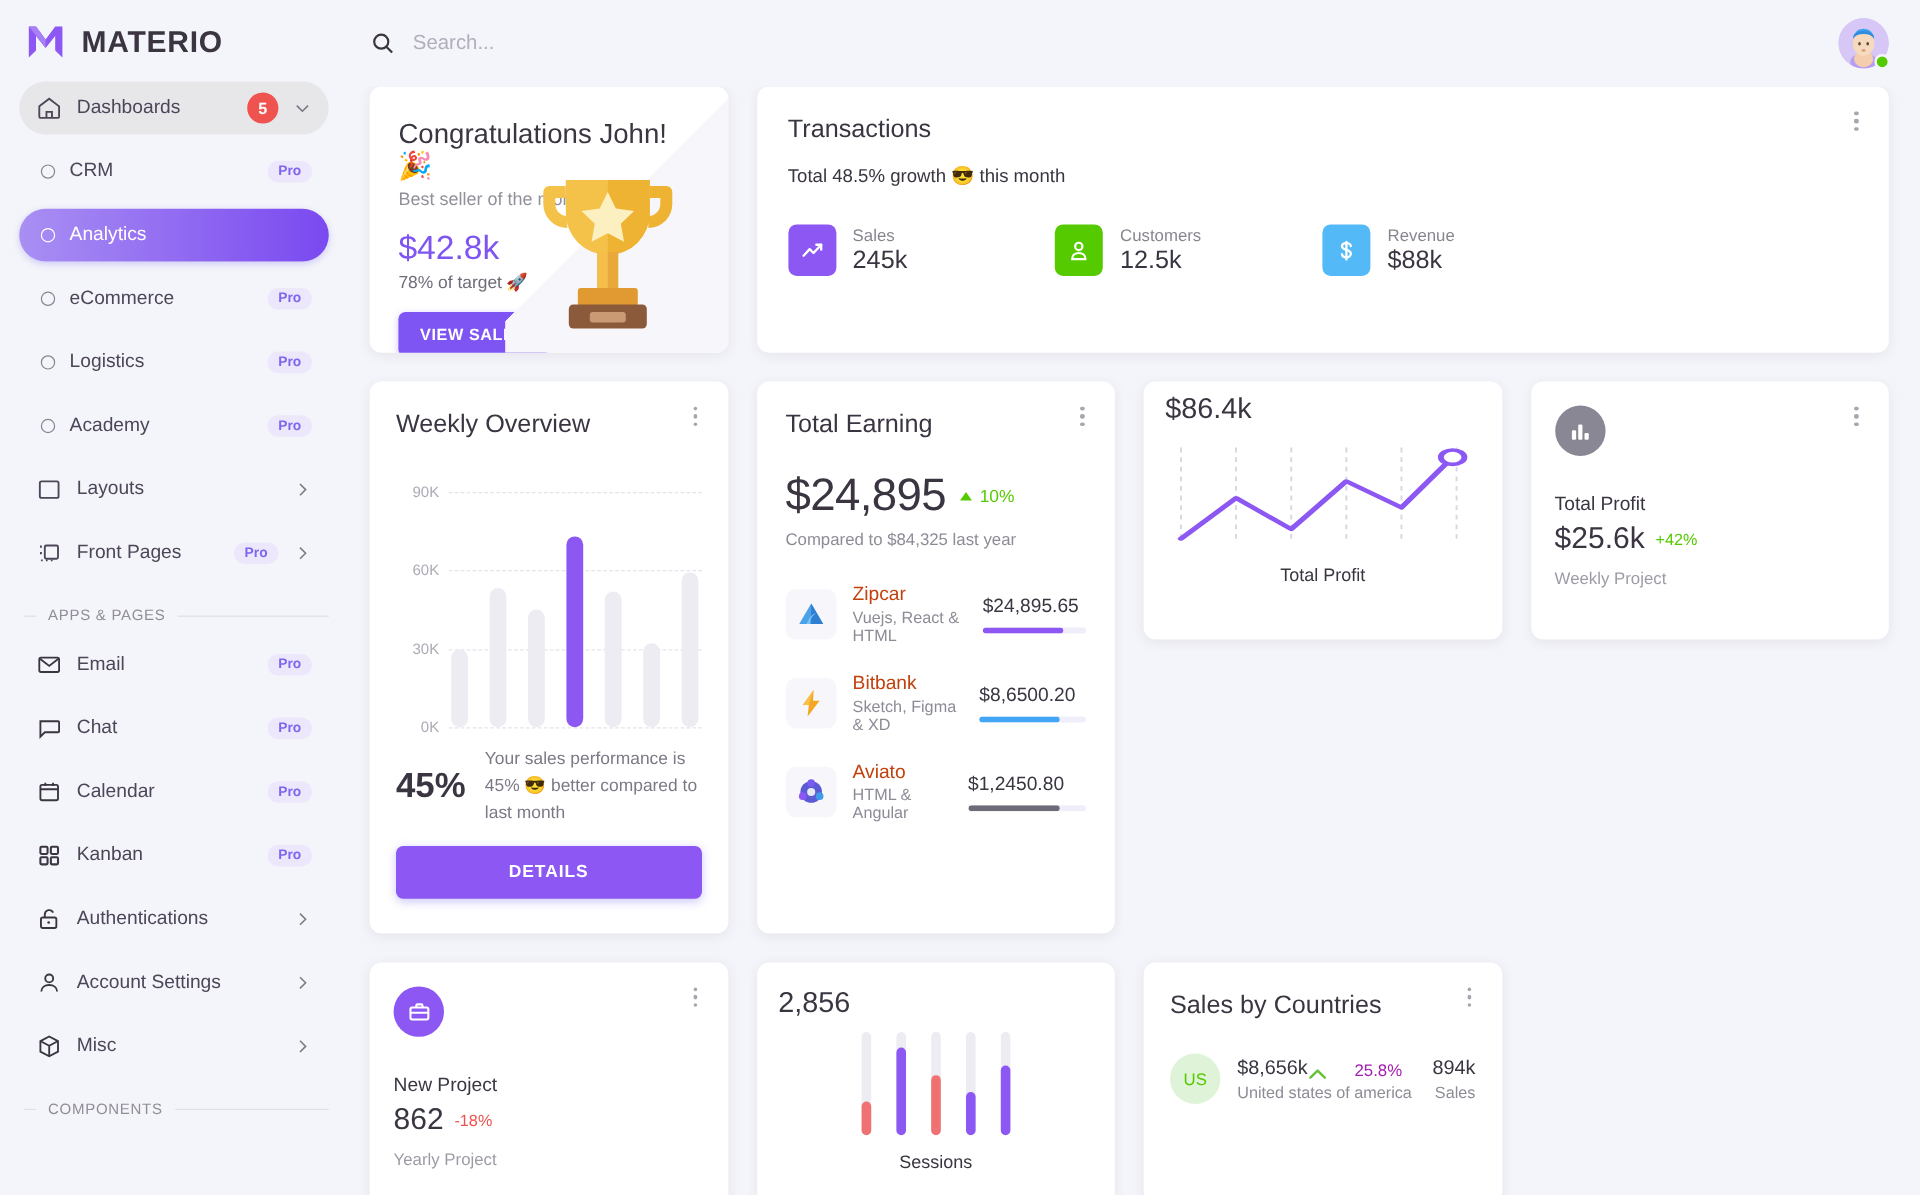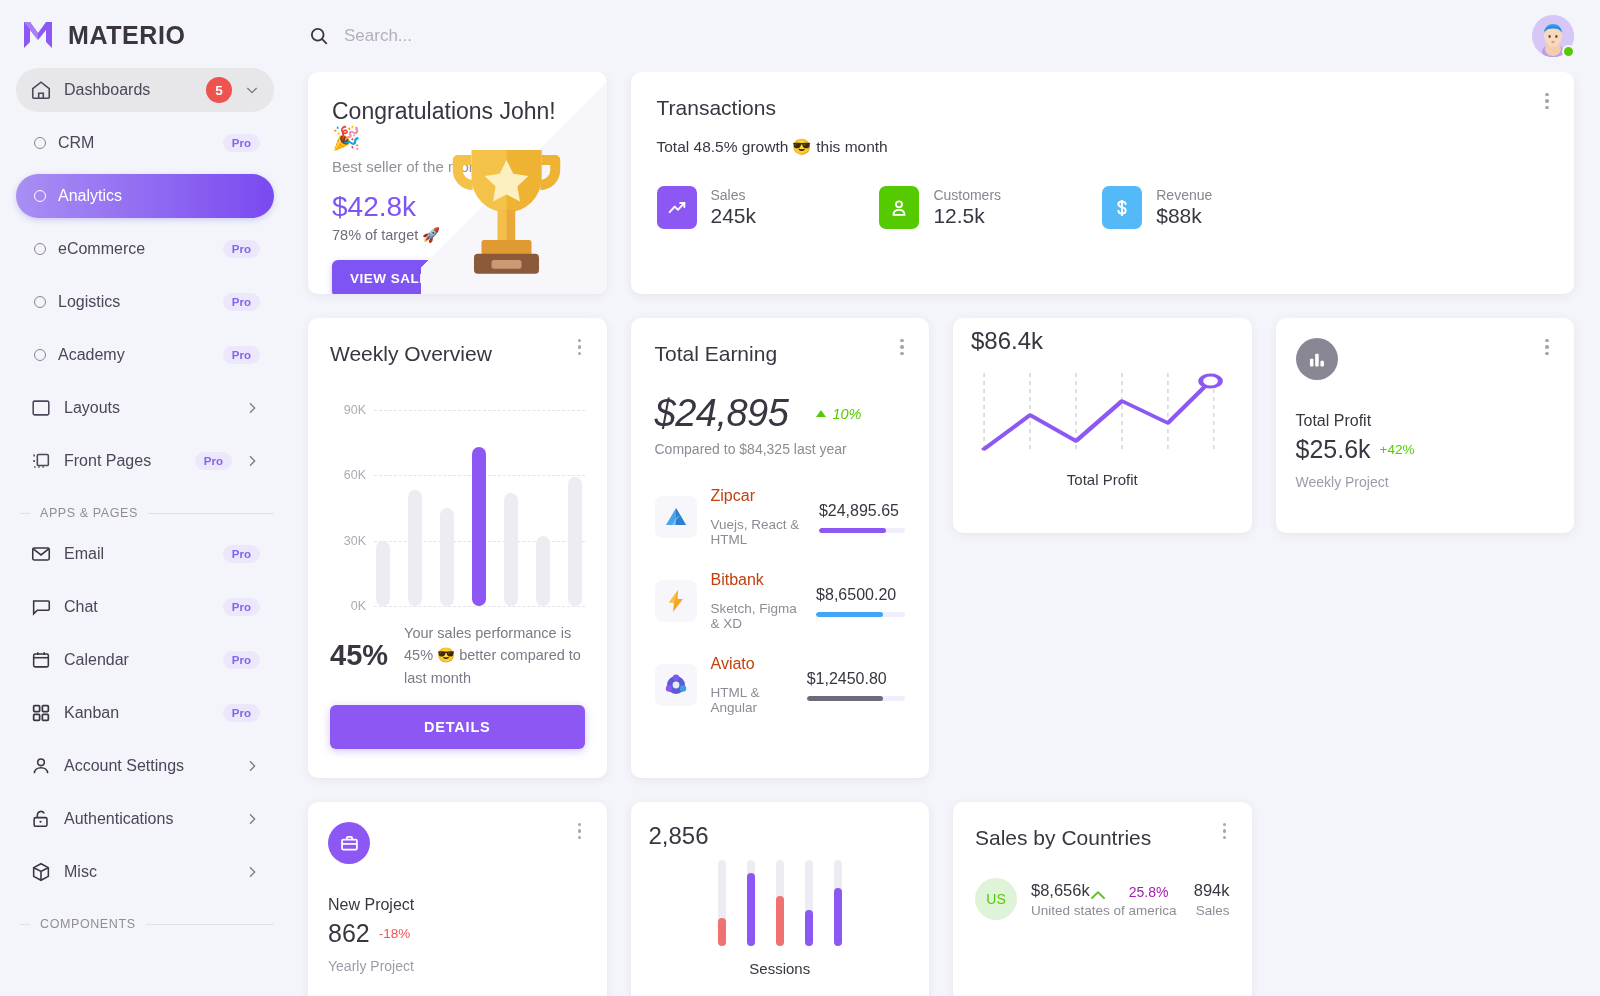--- a/index.html
+++ b/index.html
@@ -150,32 +150,32 @@
   .wk-text { font-size: 14.5px; color: #7c7986; line-height: 1.55; }
   .btn-block {
     margin-top: 16px; width: 100%; background: #8c57f2; color: #fff; border: none;
     padding: 14px 0; border-radius: 6px; font-size: 14.5px; font-weight: 600;
     letter-spacing: .8px; cursor: pointer; font-family: "Liberation Sans", sans-serif;
     box-shadow: 0 2px 8px rgba(115,103,240,.35);
   }
 
   
   .earning { grid-column: span 1; height: 460px; padding: 24px 24px; }
-  .te-row1 { display: flex; align-items: center; gap: 28px; margin-top: 26px; font-style: italic; }
+  .te-row1 { display: flex; align-items: center; gap: 12px; margin-top: 26px; }
   .te-amount { font-size: 38px; font-weight: 500; color: #3a3541; letter-spacing: -.5px; }
   .te-delta { display: flex; align-items: center; gap: 6px; font-size: 14.5px; color: #56ca00; font-weight: 500; }
   .tri-up { width: 0; height: 0; border-left: 5px solid transparent; border-right: 5px solid transparent;
             border-bottom: 7px solid #56ca00; }
   .te-cmp { font-size: 14px; color: #8e8b96; margin-top: 6px; }
   .te-list { margin-top: 30px; }
   .te-item { display: flex; align-items: center; gap: 14px; margin-bottom: 24px; }
   .te-logo { width: 42px; height: 42px; border-radius: 8px; background: #f7f6fa; flex: none;
              display: flex; align-items: center; justify-content: center; }
   .te-name { font-size: 16px; font-weight: 500; color: #c2410c; }
-  .te-tech { font-size: 13.5px; color: #8e8b96; margin-top: 12px; }
+  .te-tech { font-size: 13.5px; color: #8e8b96; margin-top: 2px; }
   .te-right { margin-left: auto; width: 118px; text-align: left; }
   .te-val { font-size: 16px; font-weight: 500; color: #3a3541; white-space: nowrap; }
   .te-track { margin-top: 8px; height: 5px; border-radius: 3px; background: #f1eefc; overflow: hidden; }
   .te-fill { height: 100%; border-radius: 3px; }
 
   
   .mini { padding: 9px 18px; }
   .profit-line { grid-column: span 1; height: 215px; }
   .pl-amount { font-size: 24px; font-weight: 500; color: #3a3541; }
   .pl-chart { margin-top: 12px; height: 92px; }
@@ -332,35 +332,35 @@
         <rect x="4" y="4" width="6.5" height="6.5" rx="1"></rect>
           <rect x="13.5" y="4" width="6.5" height="6.5" rx="1"></rect>
         <rect x="4" y="13.5" width="6.5" height="6.5" rx="1"></rect>
           <rect x="13.5" y="13.5" width="6.5" height="6.5" rx="1"></rect>
       </svg>
       <span class="label">Kanban</span>
       <span class="pro-chip">Pro</span>
     </div>
     <div class="nav-item">
       <svg class="ico" viewBox="0 0 24 24" fill="none" stroke="#3a3541" stroke-width="1.7">
-        <circle cx="12" cy="8" r="3.6"></circle>
-          <path d="M4.8 20 c0-4 3.4-6 7.2-6 s7.2 2 7.2 6"></path>
-      </svg>
-      <span class="label">Account Settings</span>
+        <rect x="4.5" y="10.5" width="14" height="9.5" rx="1.6"></rect>
+        <path d="M8 10.5 V7.6 a4 4 0 0 1 7.6-1.6"></path>
+        <circle cx="11.5" cy="15" r="1.2" fill="#3a3541" stroke="none"></circle>
+      </svg>
+      <span class="label">Authentications</span>
       <svg class="chev" viewBox="0 0 24 24" fill="none" stroke="#4c4658" stroke-width="2">
           <path d="M9 5 L16 12 L9 19"></path>
         </svg>
     </div>
     <div class="nav-item">
       <svg class="ico" viewBox="0 0 24 24" fill="none" stroke="#3a3541" stroke-width="1.7">
-        <rect x="4.5" y="10.5" width="14" height="9.5" rx="1.6"></rect>
-        <path d="M8 10.5 V7.6 a4 4 0 0 1 7.6-1.6"></path>
-        <circle cx="11.5" cy="15" r="1.2" fill="#3a3541" stroke="none"></circle>
-      </svg>
-      <span class="label">Authentications</span>
+        <circle cx="12" cy="8" r="3.6"></circle>
+          <path d="M4.8 20 c0-4 3.4-6 7.2-6 s7.2 2 7.2 6"></path>
+      </svg>
+      <span class="label">Account Settings</span>
       <svg class="chev" viewBox="0 0 24 24" fill="none" stroke="#4c4658" stroke-width="2">
           <path d="M9 5 L16 12 L9 19"></path>
         </svg>
     </div>
     <div class="nav-item">
       <svg class="ico" viewBox="0 0 24 24" fill="none" stroke="#3a3541" stroke-width="1.7">
         <path d="M12 3 L20 7.2 V16.8 L12 21 L4 16.8 V7.2 Z"></path>
           <path d="M4.3 7.3 L12 11.4 L19.7 7.3 M12 11.4 V21"></path>
       </svg>
       <span class="label">Misc</span>

